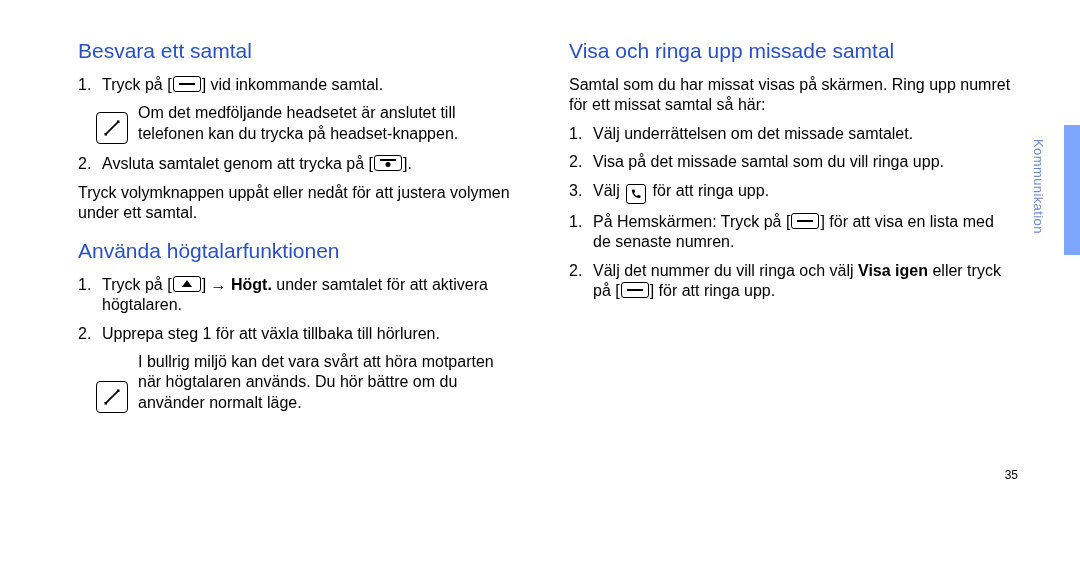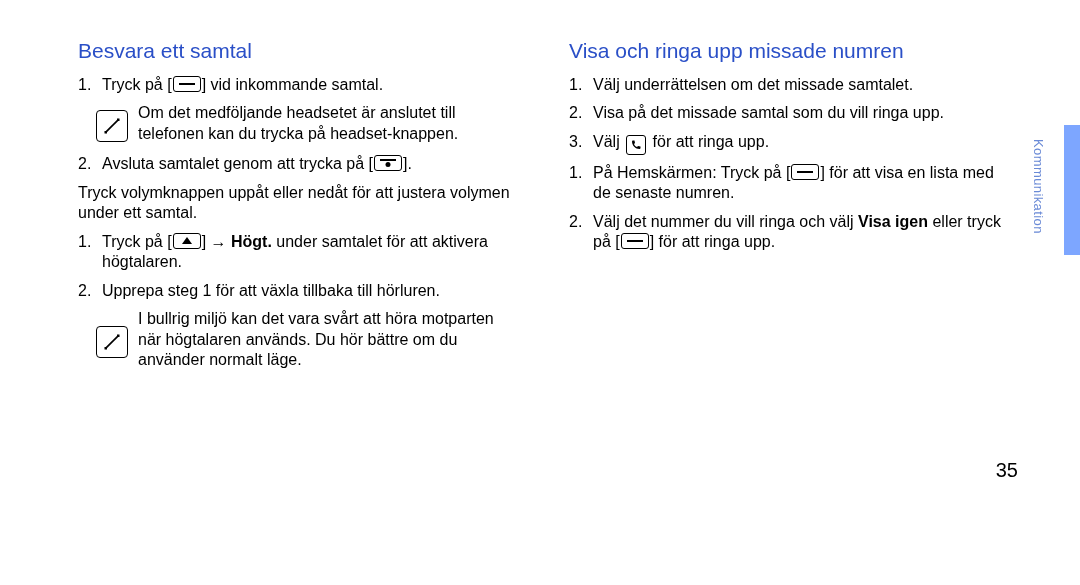--- a/index.html
+++ b/index.html
@@ -14,21 +14,21 @@
   .col { flex: 1 1 0; font-size: 16px; line-height: 1.28; }
   .heading { color: #2a4fc7; font-size: 21px; font-weight: 400; margin-bottom: 10px; margin-top: 14px; }
   .heading:first-child { margin-top: 0; }
   .para { margin-bottom: 8px; }
   ol { list-style: none; margin-top: 4px; }
   ol li { display: flex; gap: 6px; margin-bottom: 8px; }
   ol li .num { flex: 0 0 auto; min-width: 18px; }
   ol li .txt { flex: 1 1 auto; }
   .bold { font-weight: 700; }
   .arrow { font-weight: 400; }
-  .note-row { display: flex; align-items: center; gap: 10px; margin: 8px 0 10px 18px; }
+  .note-row { display: flex; align-items: flex-end; gap: 10px; margin: 8px 0 10px 18px; }
   .note-icon-box {
     flex: 0 0 auto; width: 32px; height: 32px; border: 1.5px solid #000; border-radius: 4px;
     display: flex; align-items: center; justify-content: center; margin-top: 4px;
   }
   .note-icon-box svg { width: 20px; height: 20px; }
   .note-text { flex: 1 1 auto; }
   .side-tab {
     position: absolute;
     top: 125px;
     right: 0;
@@ -50,21 +50,21 @@
     transform-origin: top left;
     color: #6a8ad6;
     font-size: 13px;
     letter-spacing: 0.4px;
     white-space: nowrap;
   }
   .page-number {
     position: absolute;
     bottom: 22px;
     right: 62px;
-    font-size: 20px;
+    font-size: 12px;
   }
   .key-icon {
     display: inline-block;
     width: 28px;
     height: 16px;
     border: 1.4px solid #000;
     border-radius: 3px;
     vertical-align: -2px;
     position: relative;
     margin: 0 1px;
@@ -125,20 +125,21 @@
         <li>
           <span class="num">2.</span>
           <span class="txt">
             <span>Avsluta samtalet genom att trycka på </span>[<span class="key-icon key-end"><span class="bar1"></span><span class="dot"></span></span>]<span>.</span>
           </span>
         </li>
       </ol>
 
       <div class="para">Tryck volymknappen uppåt eller nedåt för att justera volymen under ett samtal.</div>
 
+      <div class="heading">Använda högtalarfunktionen</div>
       <ol>
         <li>
           <span class="num">1.</span>
           <span class="txt">
             <span>Tryck på </span>[<span class="key-icon key-menu"><svg viewBox="0 0 14 10" fill="#000">
                   <polygon points="7,1 12,8 2,8"></polygon>
                 </svg></span>]<span class="arrow"> → </span><span class="bold">Högt.</span><span> under samtalet för att aktivera högtalaren.</span>
           </span>
         </li>
         <li>
@@ -155,21 +156,22 @@
               <path d="M18 4 L20 4 L20 6"></path>
             </svg>
         </span>
         <span class="note-text">I bullrig miljö kan det vara svårt att höra motparten när högtalaren används. Du hör bättre om du använder normalt läge.</span>
       </div>
 
     </div>
 
     <div class="col">
 
-      <div class="heading">Visa och ringa upp missade numren</div>
+      <div class="heading">Visa och ringa upp missade samtal</div>
+      <div class="para">Samtal som du har missat visas på skärmen. Ring upp numret för ett missat samtal så här:</div>
 
       <ol>
         <li>
           <span class="num">1.</span>
           <span class="txt">Välj underrättelsen om det missade samtalet.</span>
         </li>
         <li>
           <span class="num">2.</span>
           <span class="txt">Visa på det missade samtal som du vill ringa upp.</span>
         </li>

